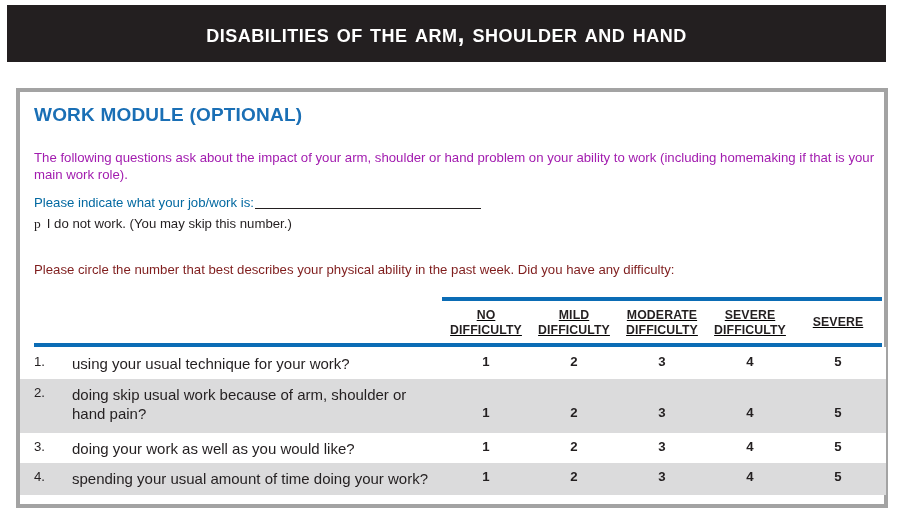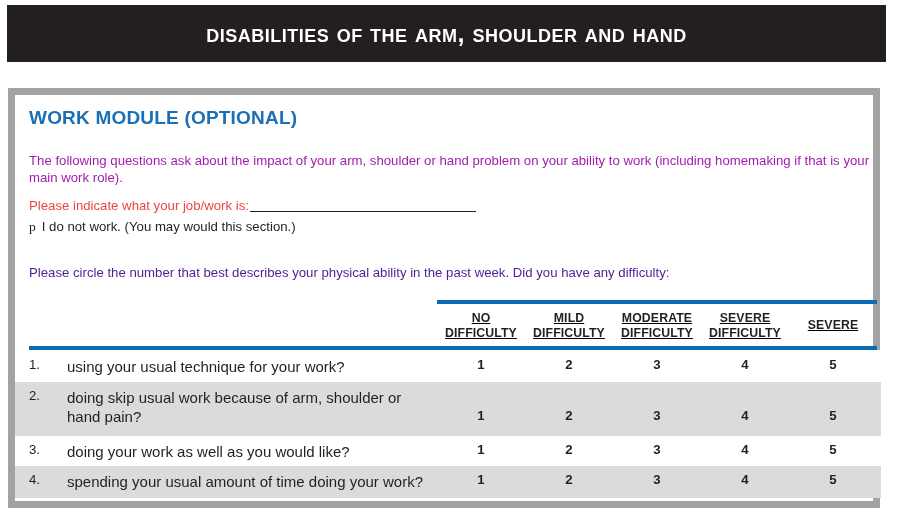--- a/index.html
+++ b/index.html
@@ -34,25 +34,25 @@
     font-weight: 600;
     letter-spacing: 0.5px;
     font-variant: small-caps;
     text-transform: lowercase;
     white-space: nowrap;
   }
 
   
   .panel {
     position: absolute;
-    left: 8px;
+    left: 16px;
     top: 88px;
     width: 872px;
     height: 420px;
-    border: 7px solid #a3a3a3;
+    border: 4px solid #a3a3a3;
     background: #ffffff;
     box-sizing: border-box;
   }
   .panel-inner {
     position: relative;
     width: 100%;
     height: 100%;
   }
 
   .section-heading {
@@ -73,21 +73,21 @@
     font-size: 13.2px;
     color: #a21caf;
     line-height: 1.32;
   }
 
   .job-line {
     position: absolute;
     left: 14px;
     top: 103px;
     font-size: 13.2px;
-    color: #ef4444;
+    color: #0369a1;
     white-space: nowrap;
   }
   .job-blank {
     display: inline-block;
     width: 226px;
     border-bottom: 1.4px solid #231f20;
     vertical-align: -2px;
     margin-left: 1px;
   }
 
@@ -104,21 +104,21 @@
     font-size: 13.5px;
     color: #231f20;
     margin-right: 6px;
   }
 
   .circle-instruction {
     position: absolute;
     left: 14px;
     top: 170px;
     font-size: 13.2px;
-    color: #4c1d95;
+    color: #7f1d1d;
     white-space: nowrap;
   }
 
   
   .rule-top {
     position: absolute;
     left: 422px;
     top: 205px;
     width: 440px;
     height: 4px;
@@ -227,21 +227,21 @@
 
     <div class="section-heading">WORK MODULE (OPTIONAL)</div>
 
     <div class="intro-para">The following questions ask about the impact of your arm, shoulder or hand problem on your ability to work (including homemaking if that is your main work role).</div>
 
     <div class="job-line">
       <span>Please indicate what your job/work is:</span><span class="job-blank"></span>
     </div>
 
     <div class="nowork-line">
-      <span class="checkbox-glyph">p</span><span>I do not work. (You may would this section.)</span>
+      <span class="checkbox-glyph">p</span><span>I do not work. (You may skip this number.)</span>
     </div>
 
     <div class="circle-instruction">Please circle the number that best describes your physical ability in the past week. Did you have any difficulty:</div>
 
     <div class="rule-top"></div>
 
     <div class="col-headers">
       <div class="col-head">
         <div>NO</div>
         <div>DIFFICULTY</div>

